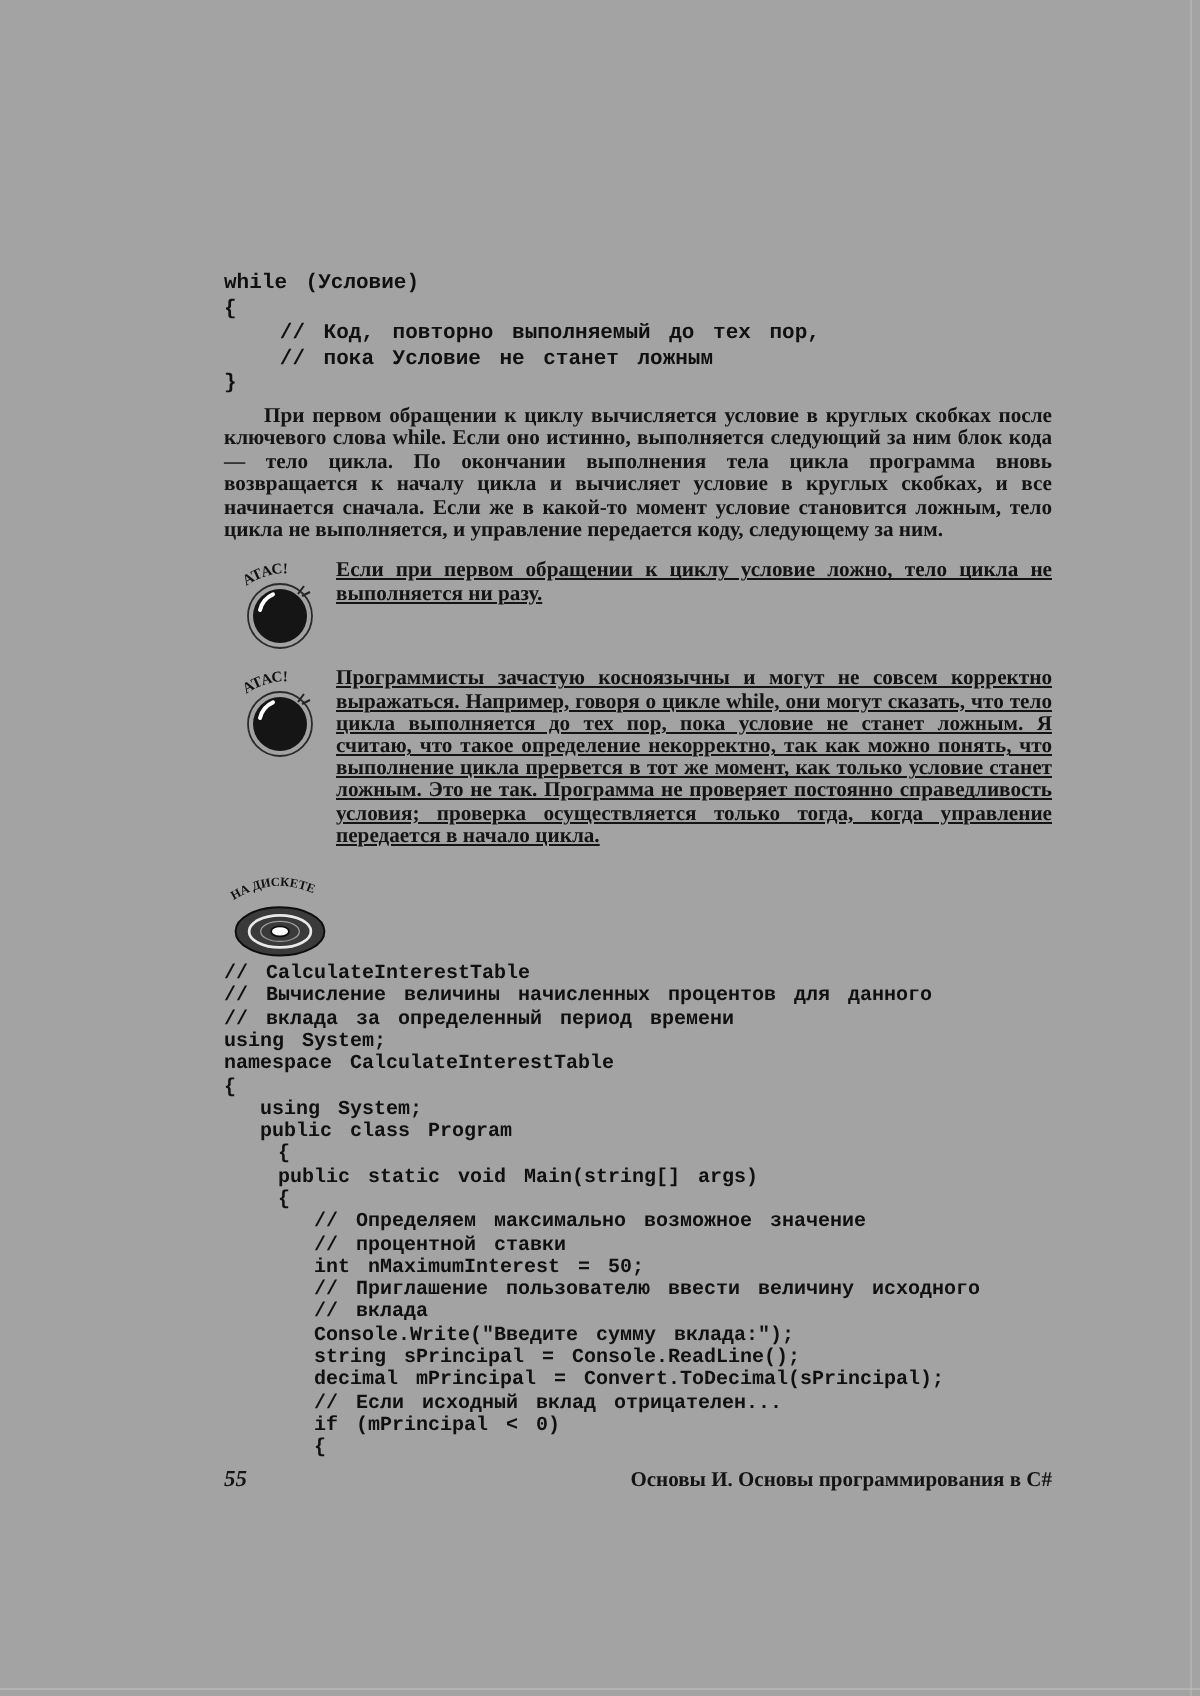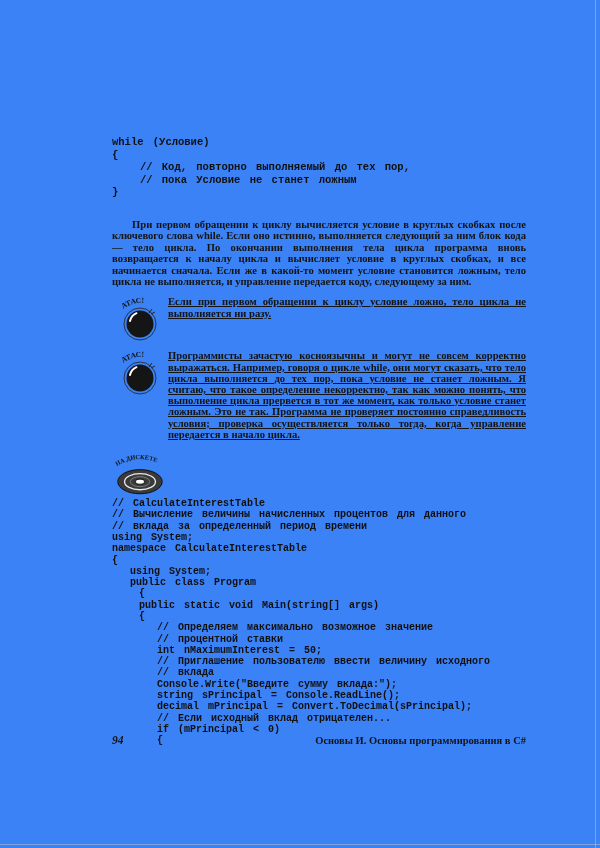--- a/index.html
+++ b/index.html
@@ -7,21 +7,21 @@
   body {
     width: 600px; height: 848px;
     background: #ffffff;
     overflow: hidden;
     font-family: "Liberation Serif", serif;
     color: #141414;
   }
   .page {
     position: relative;
     width: 600px; height: 848px;
-    background: #3b82f6;
+    background: #a3a3a3;
   }
   
   .scan-edge-right {
     position: absolute; top: 0; right: 4px;
     width: 1px; height: 100%;
     background: #b9b9b4; opacity: .6;
   }
   .scan-edge-bottom {
     position: absolute; left: 0; bottom: 3px;
     width: 100%; height: 1px;
@@ -43,21 +43,21 @@
   .code-top {
     font-size: 10.5px;
     line-height: 12.6px;
   }
   .code-main {
     margin-top: 6px;
     font-size: 10px;
     line-height: 11.3px;
   }
   .para {
-    margin: 20px 0 0 0;
+    margin: 4px 0 0 0;
     font-size: 10.6px;
     line-height: 11.4px;
     font-weight: bold;
     text-align: justify;
     text-indent: 20px;
   }
   .note {
     margin-top: 7px;
     display: flex;
     align-items: flex-start;
@@ -192,16 +192,16 @@
      Console.Write("Введите сумму вклада:");
      string sPrincipal = Console.ReadLine();
      decimal mPrincipal = Convert.ToDecimal(sPrincipal);
      // Если исходный вклад отрицателен...
      if (mPrincipal &lt; 0)
      {</pre>
 
   </div>
 
   <div class="footer">
-    <span class="pgnum">94</span>
+    <span class="pgnum">55</span>
     <span class="chapter">Основы И. Основы программирования в C#</span>
   </div>
 </div>
 
 </body></html>

